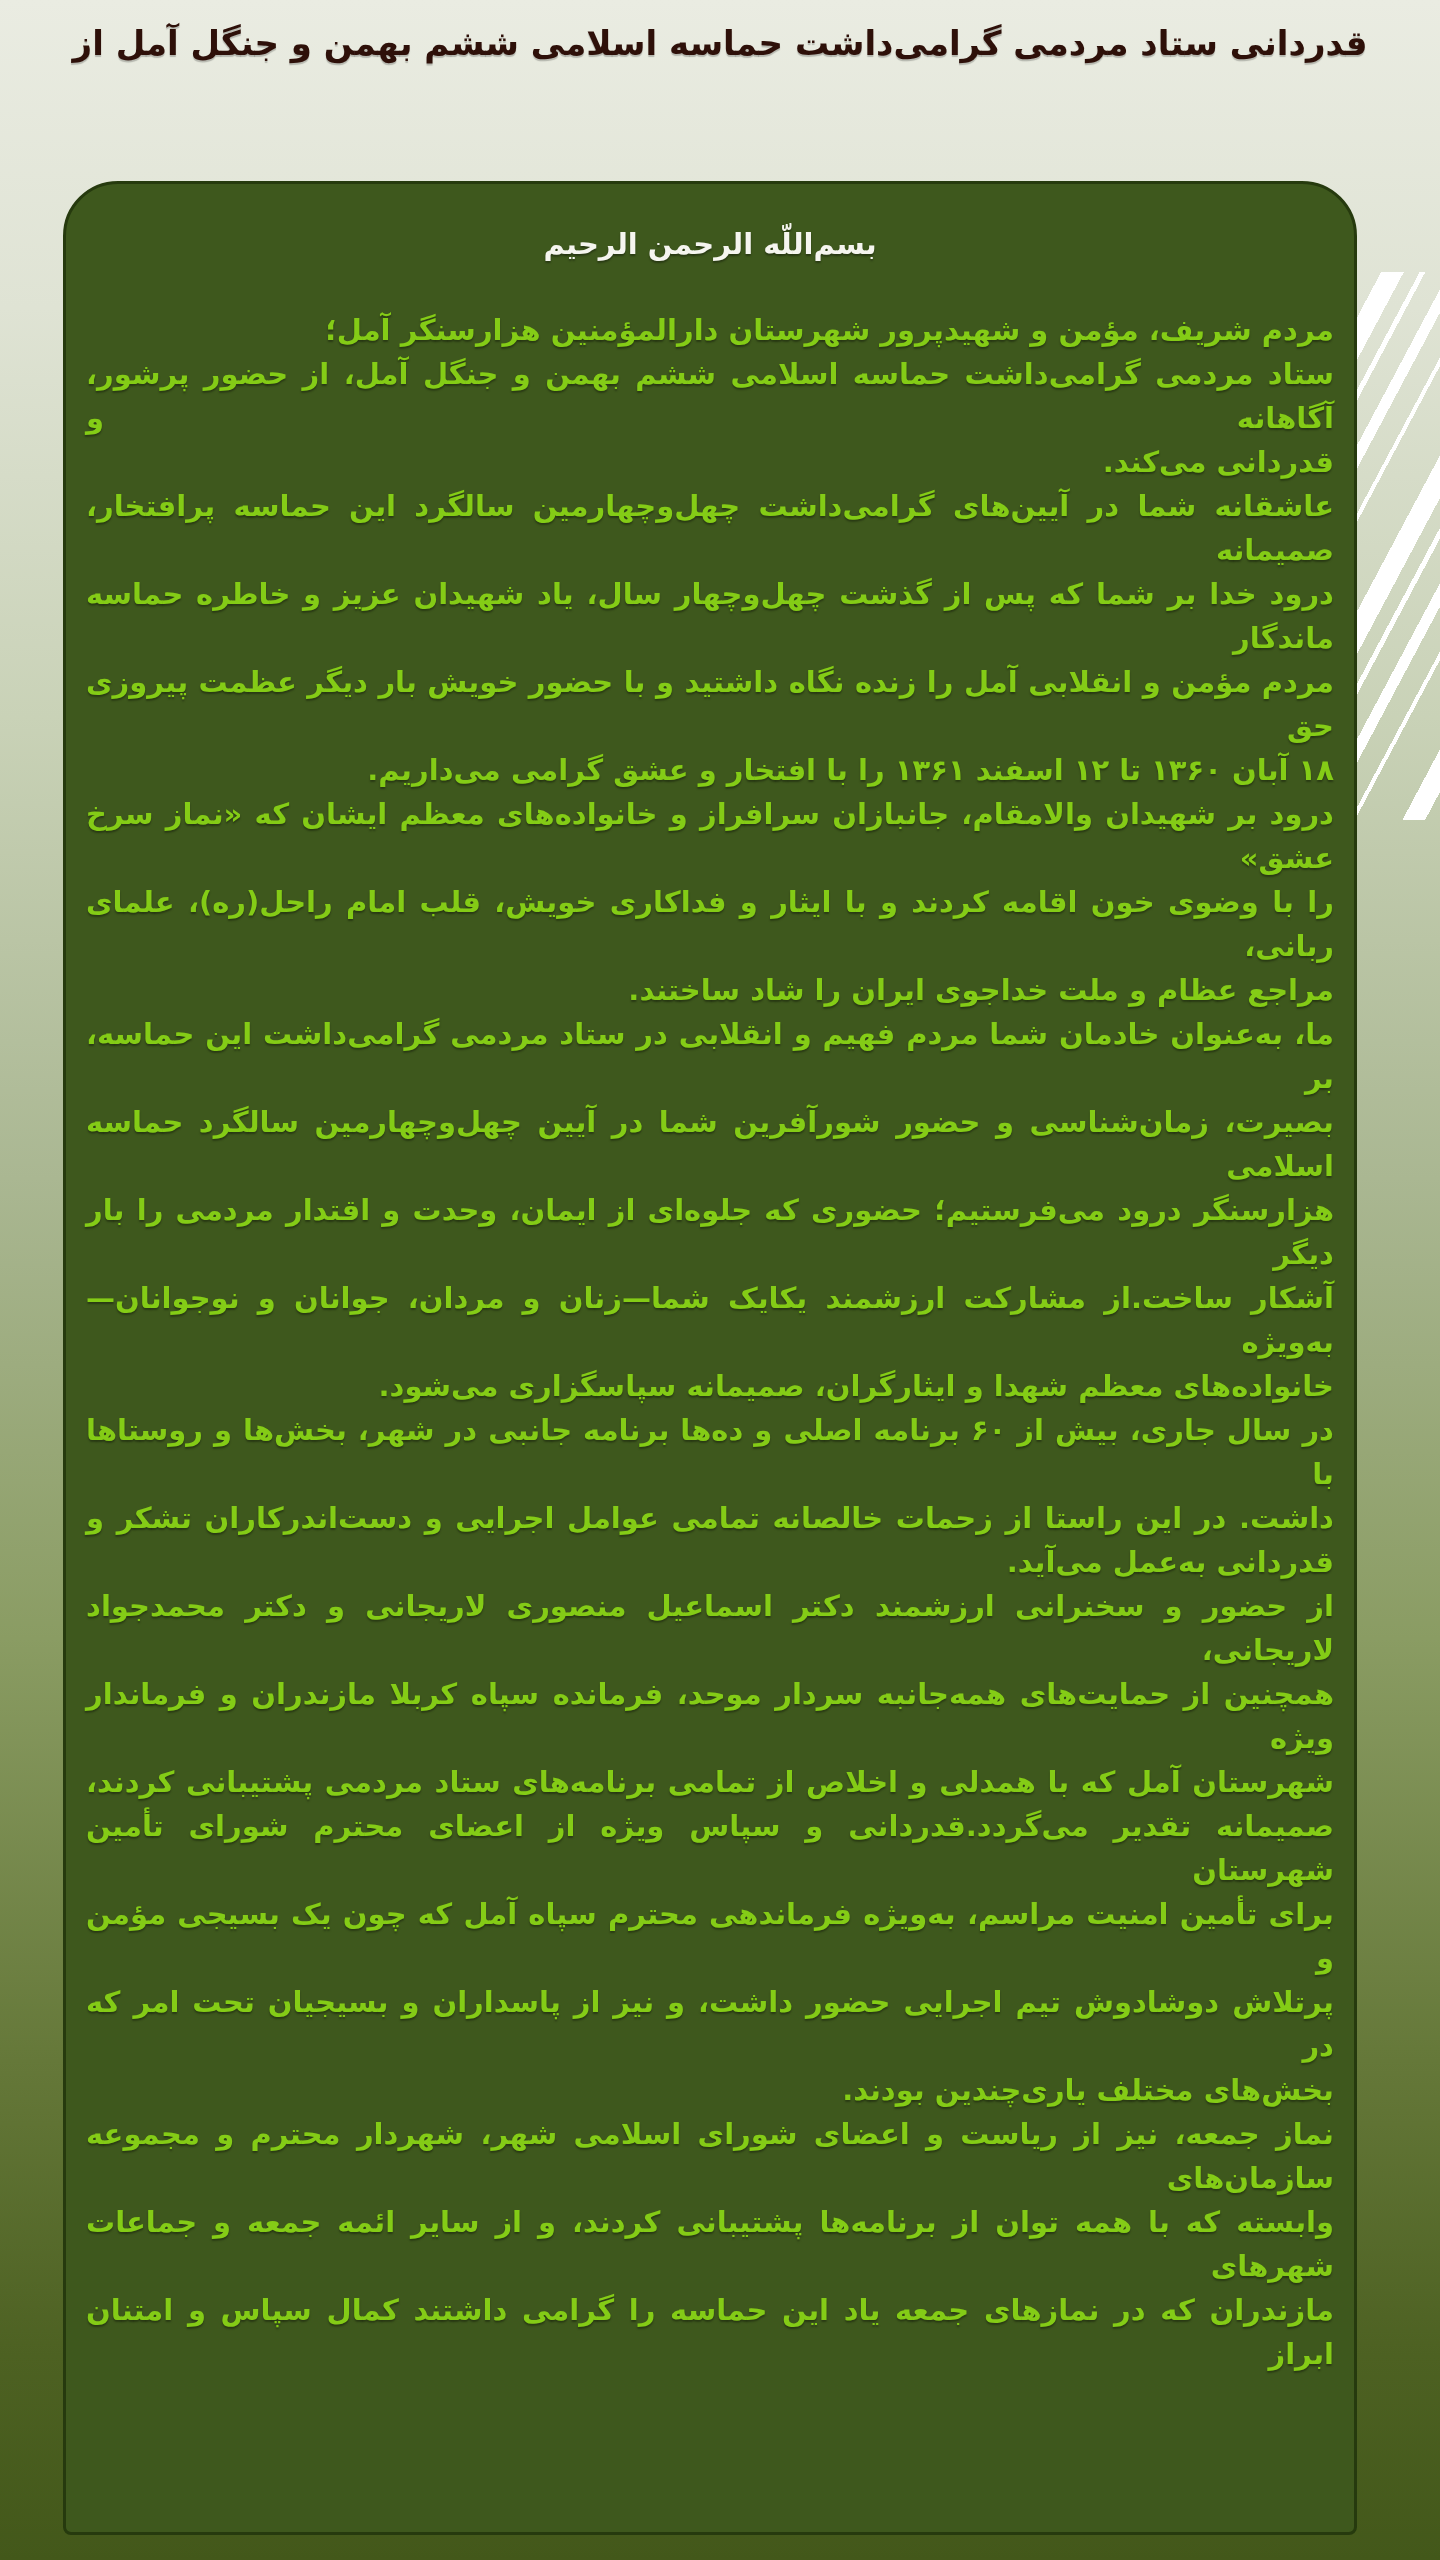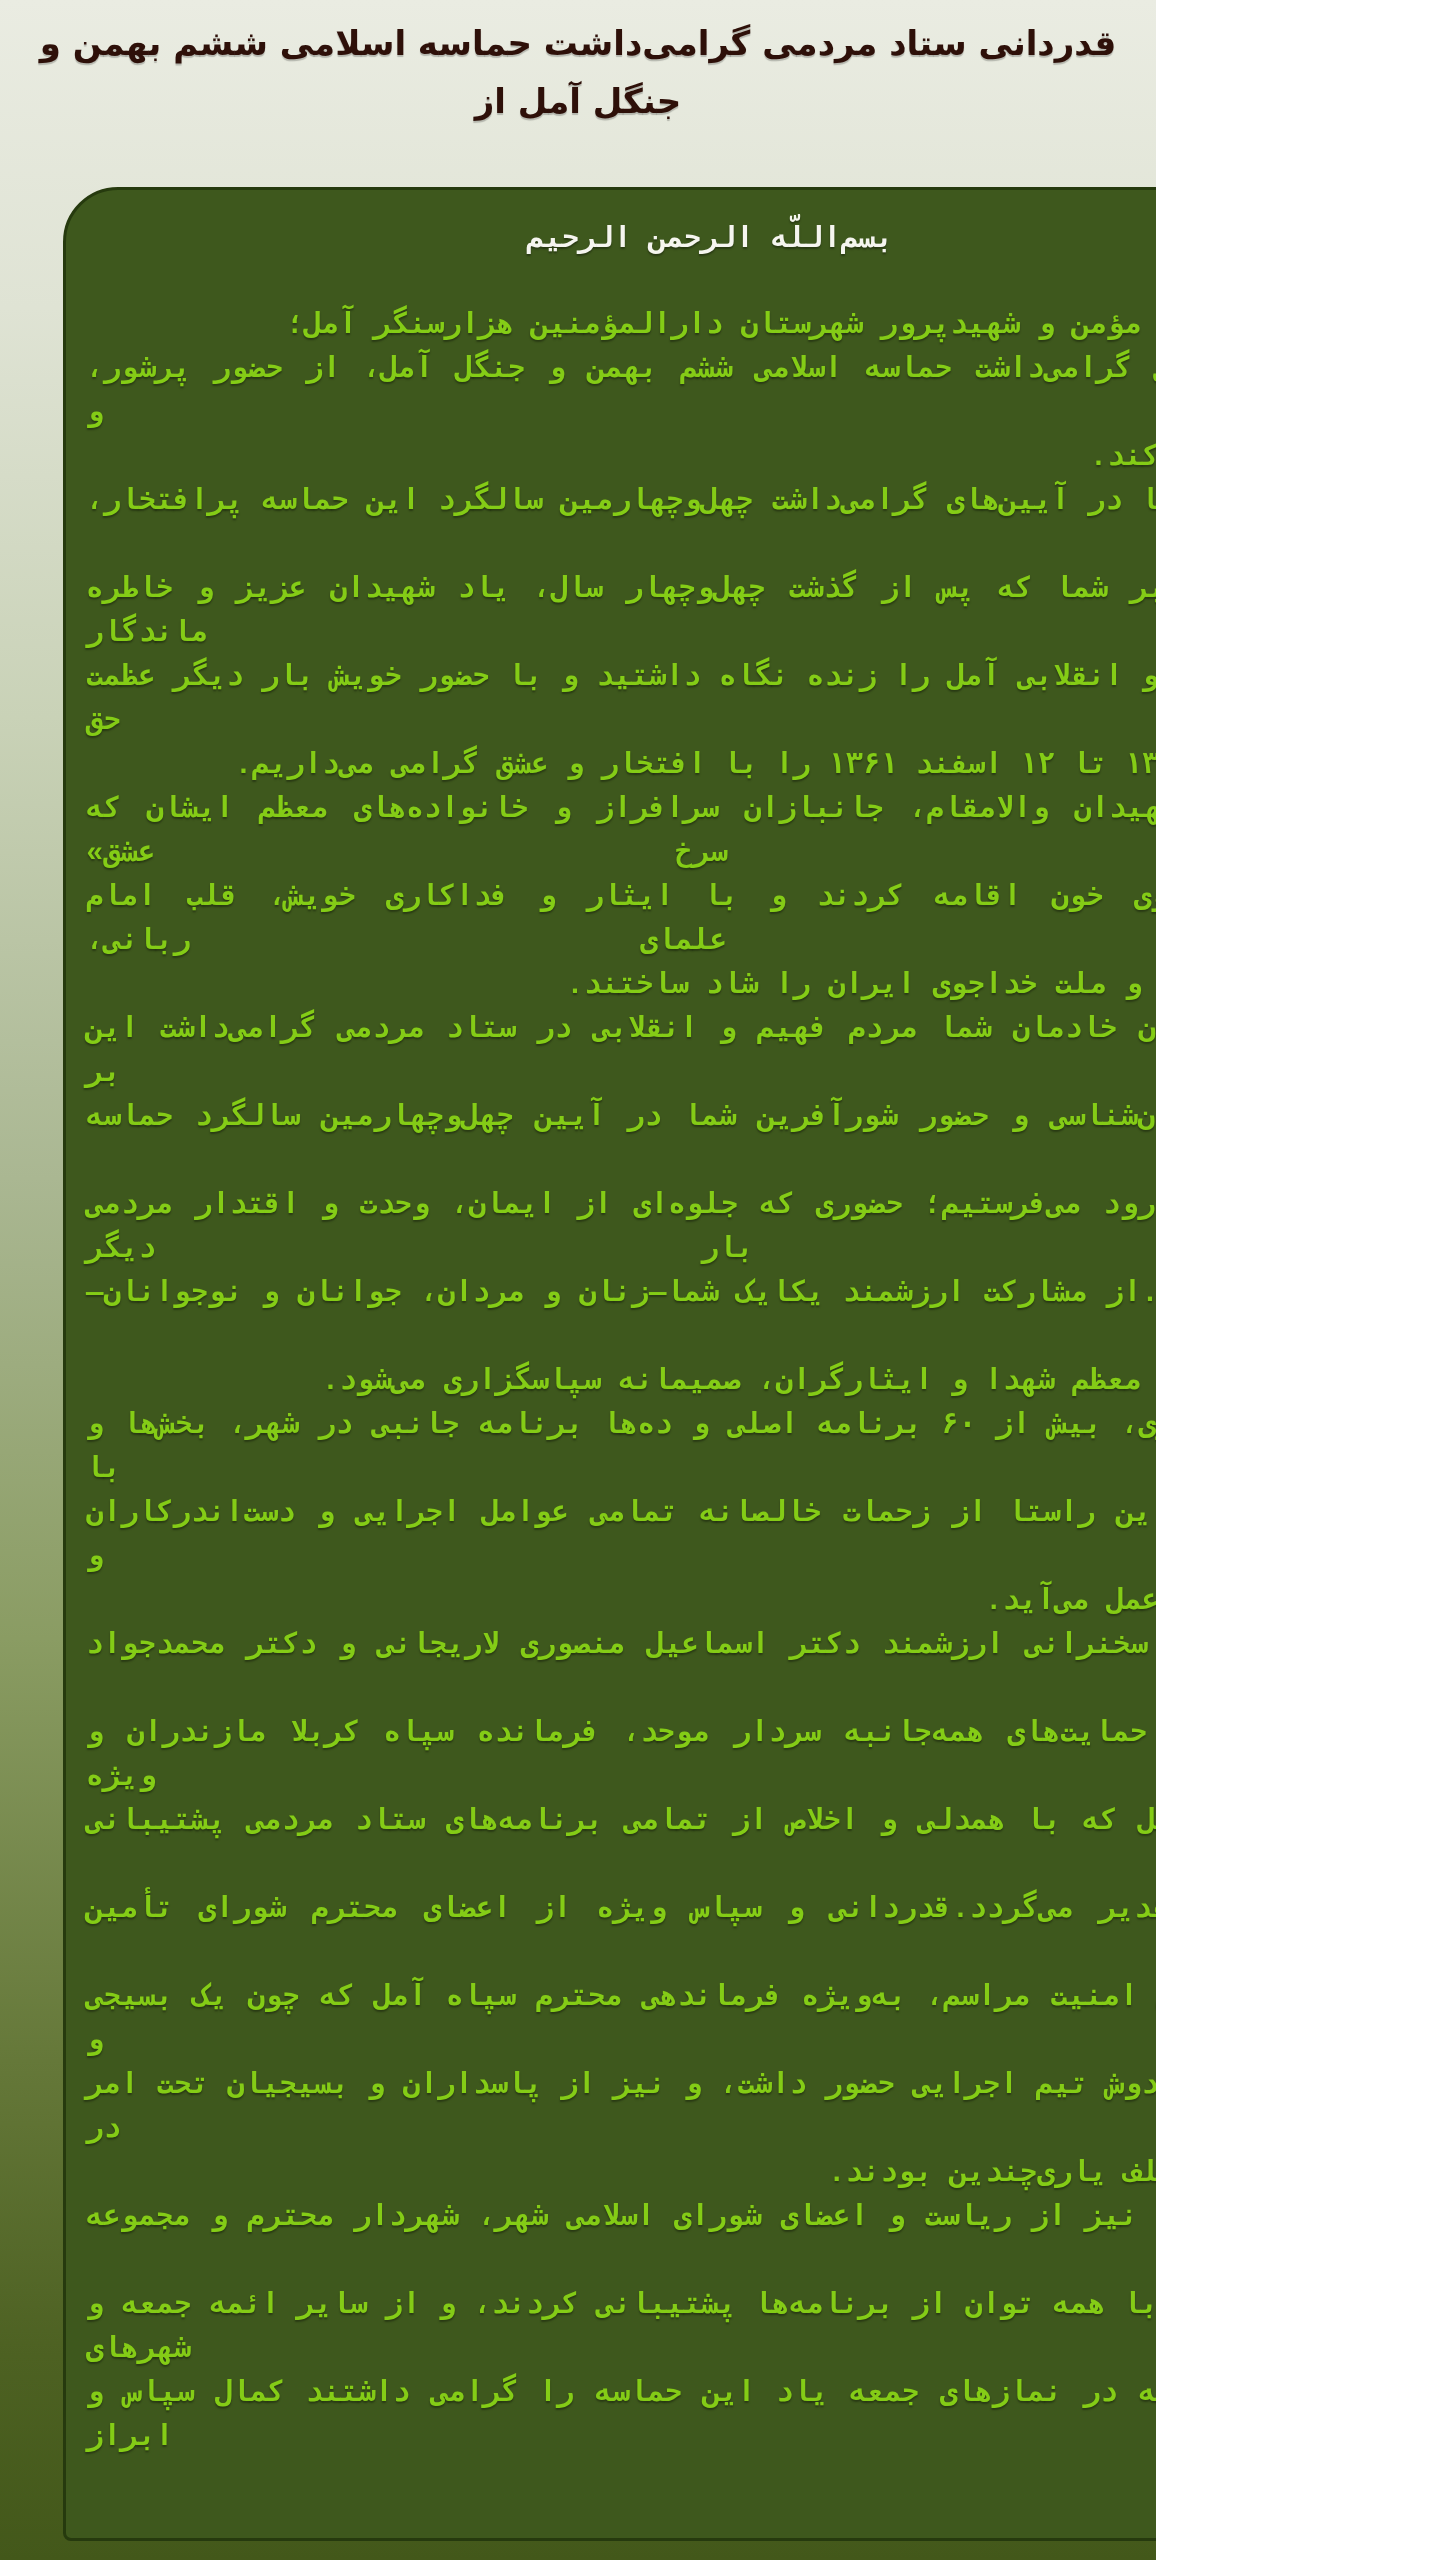--- a/index.html
+++ b/index.html
@@ -1,19 +1,19 @@
 <!DOCTYPE html>
 <html lang="fa"><head>
 <meta charset="utf-8">
 <style>
   html,body{margin:0;padding:0;}
   body{font-family:"DejaVu Sans",sans-serif;}
   .canvas{
     position:relative;
-    width:1156px;height:2560px;
+    width:1440px;height:2560px;
     overflow:hidden;
     background:linear-gradient(180deg,
       #eaece2 0%,
       #dfe3d4 12%,
       #c9d2b7 28%,
       #aab792 46%,
       #8a9c63 64%,
       #66793a 80%,
       #4d6122 92%,
       #43581a 100%);
@@ -40,29 +40,28 @@
     text-align:center;
     font-size:34px;
     font-weight:bold;
     line-height:58px;
     color:#2e1009;
     text-shadow:0 2px 1px rgba(0,0,0,0.22);
     direction:rtl;
   }
   .panel{
     position:absolute;
-    left:63px;top:187px;
+    left:63px;top:181px;
     width:1294px;height:2354px;
     box-sizing:border-box;
     background:#3e581d;
     border:3px solid #263a0e;
     border-radius:55px 55px 8px 8px;
-    padding:28px 20px 0 20px;
+    padding:38px 20px 0 20px;
     direction:rtl;
-    font-family:Liberation Mono, monospace;
   }
   .basmala{
     text-align:center;
     font-size:29px;
     font-weight:bold;
     line-height:44px;
     color:#f5f5ef;
     text-shadow:0 2px 2px rgba(0,0,0,0.35);
     margin-bottom:42px;
   }

